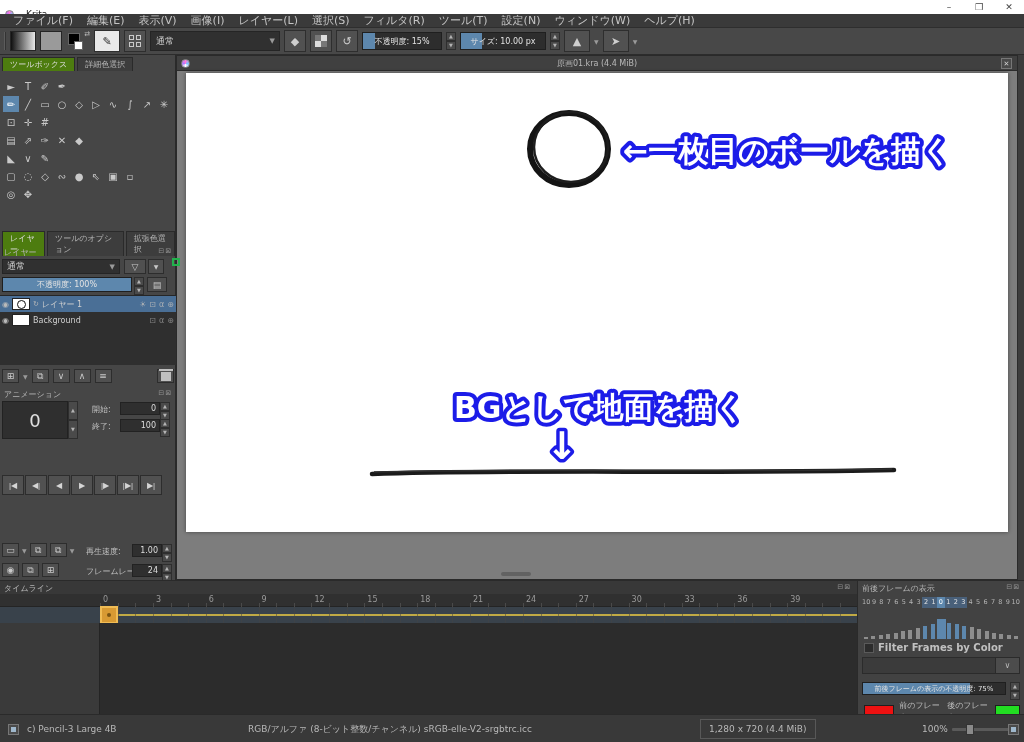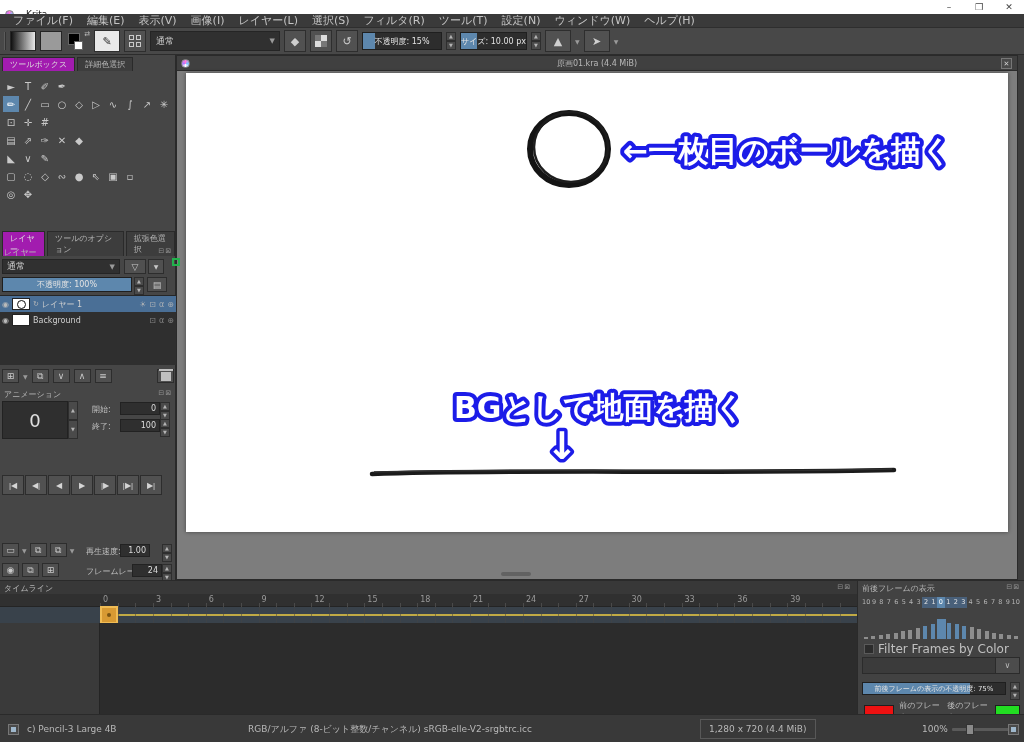--- a/index.html
+++ b/index.html
@@ -29,21 +29,21 @@
   .fgbg{position:relative;width:24px;height:22px;}
   .fgbg .fg{position:absolute;left:2px;top:3px;width:12px;height:12px;background:#000;border:1px solid #666;}
   .fgbg .bg{position:absolute;left:8px;top:11px;width:9px;height:9px;background:#fff;border:1px solid #666;}
   .fgbg .swap{position:absolute;right:0;top:0;font-size:7px;color:#bbb;}
   .grid4{display:grid;grid-template-columns:5px 5px;grid-gap:2px;}
   .grid4 i{width:5px;height:5px;border:1px solid #c9c9c9;}
   
   #left-panel{left:0;top:55px;width:176px;height:525px;background:#464646;border-right:1px solid #2a2a2a;}
   .tabrow{position:absolute;left:2px;display:flex;gap:2px;}
   .tab{background:#3d3d3d;border:1px solid #2a2a2a;border-bottom:none;padding:1px 7px;font-size:8px;color:#b5b5b5;}
-  .tab.active{background:#a21caf;color:#dcdcdc;}
+  .tab.active{background:#4d7c0f;color:#dcdcdc;}
   .tool-row{display:flex;gap:1px;padding:1px 3px;}
   .tool{width:16px;height:16px;display:flex;align-items:center;justify-content:center;color:#c9c9c9;font-size:10px;}
   .tool.sel{background:#5d87ad;color:#fff;}
   .dockhead{font-size:8px;color:#b5b5b5;}
   .dockbtns{position:absolute;right:3px;font-size:7px;color:#8f8f8f;letter-spacing:1px;}
   .lrow{height:16px;display:flex;align-items:center;gap:3px;padding:0 2px;color:#d0d0d0;font-size:8px;}
   .lrow .thumb{width:18px;height:12px;background:#fff;border:1px solid #222;position:relative;}
   .lrow .mini{font-size:8px;color:#b9b9b9;}
   .lbtn{width:17px;height:14px;background:#505050;border:1px solid #2d2d2d;color:#c9c9c9;font-size:9px;display:inline-flex;align-items:center;justify-content:center;}
   .numbox{background:#2f2f2f;border:1px solid #222;color:#ddd;display:flex;align-items:center;justify-content:flex-end;padding-right:3px;font-size:8px;}
@@ -158,21 +158,21 @@
       <span>↺</span>
     </span>
   <span class="slider" style="width:80px;">
     <span class="fill" id="tb-op-fill" style="width: 15%;"></span>
     <span class="stxt">不透明度: 15%</span>
   </span>
   <span class="spin">
       <i>▲</i>
       <i>▼</i>
     </span>
-  <span class="slider" style="width:67px;">
+  <span class="slider" style="width:86px;">
     <span class="fill" id="tb-sz-fill" style="width: 25%;"></span>
     <span class="stxt">サイズ: 10.00 px</span>
   </span>
   <span class="spin">
       <i>▲</i>
       <i>▼</i>
     </span>
   <span class="tbtn" style="width:26px;">
       <span>▲</span>
     </span>
@@ -342,21 +342,21 @@
     </div>
 
   <div class="abs" style="left:2px;top:488px;display:flex;gap:3px;align-items:center;">
     <span class="lbtn">▭</span>
     <span style="font-size:6px;color:#9a9a9a;">▼</span>
     <span class="lbtn">⧉</span>
     <span class="lbtn">⧉</span>
     <span style="font-size:6px;color:#9a9a9a;">▼</span>
   </div>
   <span class="abs" style="left:86px;top:491px;font-size:8px;color:#c0c0c0;">再生速度:</span>
-  <span class="abs numbox" style="left:120px;top:489px;width:30px;height:13px;">1.00</span>
+  <span class="abs numbox" style="left:132px;top:489px;width:30px;height:13px;">1.00</span>
   <span class="abs spin" style="left:162px;top:489px;height:13px;">
       <i>▲</i>
       <i>▼</i>
     </span>
 
   <div class="abs" style="left:2px;top:508px;display:flex;gap:3px;align-items:center;">
     <span class="lbtn">◉</span>
     <span class="lbtn">⧉</span>
     <span class="lbtn">⊞</span>
   </div>
@@ -513,21 +513,21 @@
       <span class="obar-wrap">
         <i class="obar" style="height:4px;width:4px"></i>
       </span>
       <span class="obar-wrap">
         <i class="obar" style="height:3px;width:4px"></i>
       </span>
     </div>
 
   <div class="abs" style="left:6px;top:61px;display:flex;gap:4px;align-items:center;">
     <span class="cbx"></span>
-    <span style="font-size:12px;color:#c0c0c0;">Filter Frames by Color</span>
+    <span style="font-size:10px;color:#c0c0c0;font-weight:bold;">Filter Frames by Color</span>
   </div>
 
   <div id="onion-dd">
     <span class="ddbtn">∨</span>
   </div>
 
   <div class="slider" id="onion-slider">
     <span class="fill" id="on-op-fill" style="width: 75%;"></span>
     <span class="stxt">前後フレームの表示の不透明度: 75%</span>
   </div>

